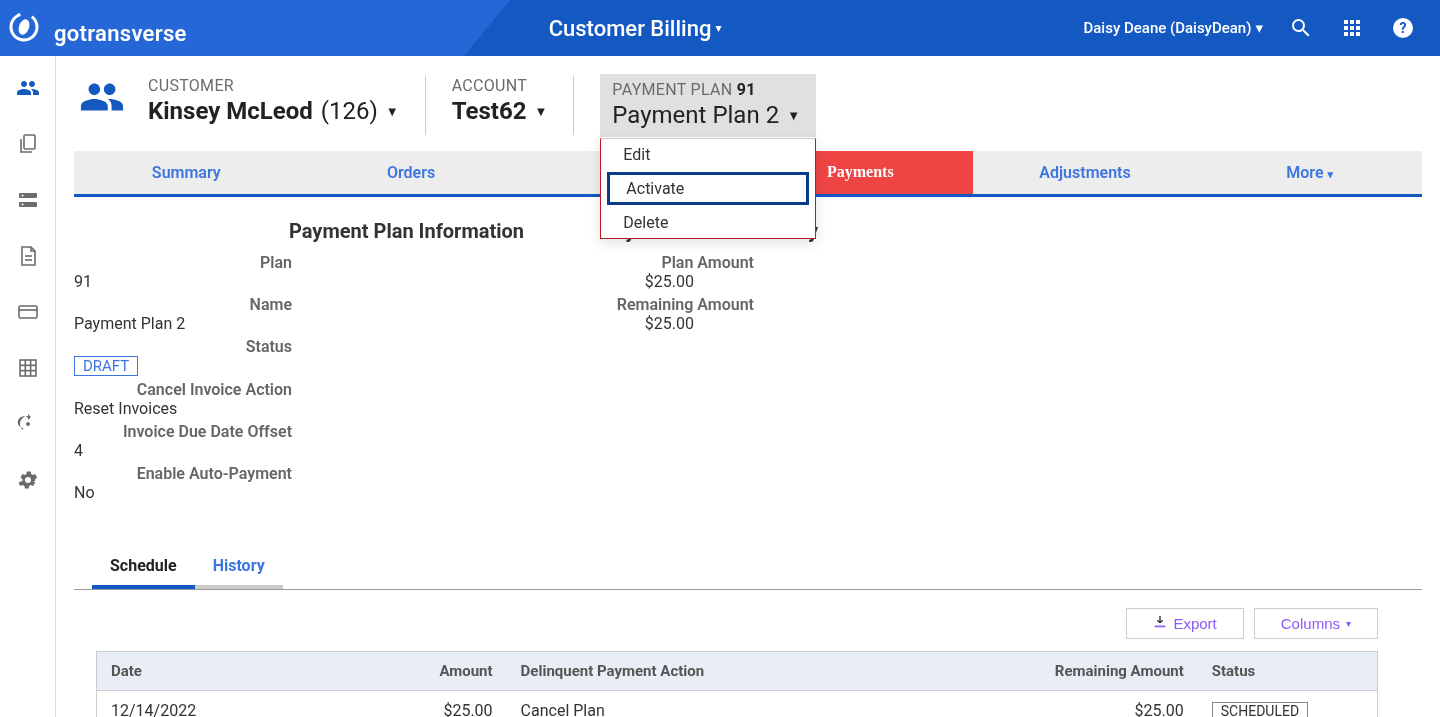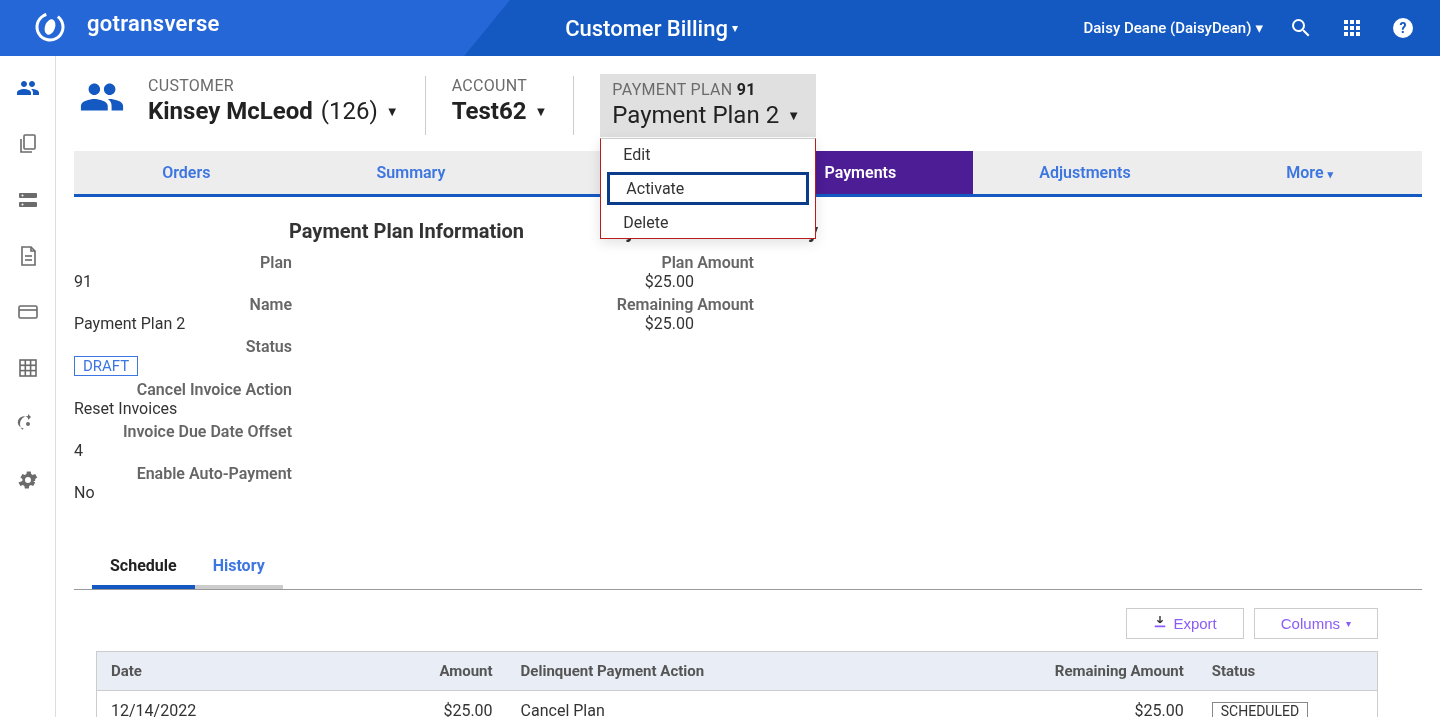--- a/index.html
+++ b/index.html
@@ -1,21 +1,21 @@
 <!DOCTYPE html>
 <html><head>
   <meta charset="utf-8">
   <style>
     * { box-sizing: border-box; margin: 0; padding: 0; }
     body { font-family: -apple-system, BlinkMacSystemFont, "Segoe UI", Roboto, "Helvetica Neue", Arial, sans-serif; font-size: 14px; color: #333; background: #fff; }
 
     
     .top-header { height: 56px; background: #1459c2; color: #fff; display: flex; align-items: center; position: relative; }
     .top-header::before { content: ""; position: absolute; left: 0; top: 0; height: 56px; width: 510px; background: #2667d8; clip-path: polygon(0 0, 100% 0, 91% 100%, 0 100%); z-index: 0; }
-    .logo-area { position: relative; z-index: 1; display: flex; align-items: flex-start; padding-left: 34px; gap: 21px; }
+    .logo-area { position: relative; z-index: 1; display: flex; align-items: flex-end; padding-left: 8px; gap: 14px; }
     .logo-mark { width: 32px; height: 32px; }
     .logo-text { font-size: 22px; font-weight: 600; letter-spacing: 0.3px; }
     .header-center { position: relative; z-index: 1; flex: 1; display: flex; justify-content: center; }
     .header-title { font-size: 22px; font-weight: 500; display: inline-flex; align-items: center; gap: 4px; cursor: pointer; }
     .header-title .caret { font-size: 12px; }
     .header-right { position: relative; z-index: 1; display: flex; align-items: center; gap: 25px; padding-right: 24px; }
     .user-menu { font-size: 15px; font-weight: 500; display: inline-flex; align-items: center; gap: 4px; cursor: pointer; }
     .hdr-icon { width: 26px; height: 26px; display: inline-flex; align-items: center; justify-content: center; cursor: pointer; color: #fff; }
     .hdr-icon svg { width: 24px; height: 24px; fill: currentColor; }
 
@@ -44,21 +44,21 @@
     .plan-id { font-weight: 700; color: #222; }
 
     
     .dropdown { position: absolute; top: 100%; left: 0; right: 0; margin-top: 1px; background: #fff; border: 1px solid #b91c1c; border-top: 1px solid #ccc; box-shadow: 0 4px 12px rgba(0,0,0,0.12); z-index: 10; }
     .dropdown-item { padding: 6px 22px; font-size: 16px; color: #333; cursor: pointer; }
     .dropdown-item.highlight { border: 3px solid #0a3c8a; margin: 2px 6px; padding: 4px 16px; }
 
     
     .tabs { display: flex; background: #ededed; margin: 0 18px; }
     .tab { flex: 1; text-align: center; padding: 12px 0; color: #3d76e0; font-weight: 600; font-size: 16px; cursor: pointer; }
-    .tab.active { background: #4c1d95; color: #fff; }
+    .tab.active { background: #ef4444; color: #fff; font-family: Liberation Serif, serif; }
     .tab .caret { font-size: 11px; margin-left: 4px; }
     .tab-underline { height: 3px; background: #1459c2; margin: 0 18px; }
 
     
     .content { padding: 22px 18px 0 18px; }
     .two-col { display: flex; gap: 60px; }
     .section-title { font-size: 20px; font-weight: 700; color: #333; margin-left: 18px; margin-bottom: 10px; text-align: right; }
     .info-row { display: flex; align-items: baseline; margin-bottom: 4px; flex-direction: column; }
     .info-label { width: 248px; text-align: right; color: #666; font-weight: 600; padding-right: 30px; font-size: 16px; }
     .info-value { color: #333; font-size: 16px; }
@@ -221,22 +221,22 @@
         </span>
         <div class="dropdown">
           <div class="dropdown-item">Edit</div>
           <div class="dropdown-item highlight">Activate</div>
           <div class="dropdown-item">Delete</div>
         </div>
       </div>
     </div>
 
     <div class="tabs">
+      <div class="tab">Summary</div>
       <div class="tab">Orders</div>
-      <div class="tab">Summary</div>
       <div class="tab">Services</div>
       <div class="tab active">Payments</div>
       <div class="tab">Adjustments</div>
       <div class="tab">
         <span>More</span><span class="caret">▾</span>
       </div>
     </div>
     <div class="tab-underline"></div>
 
     <div class="content">

